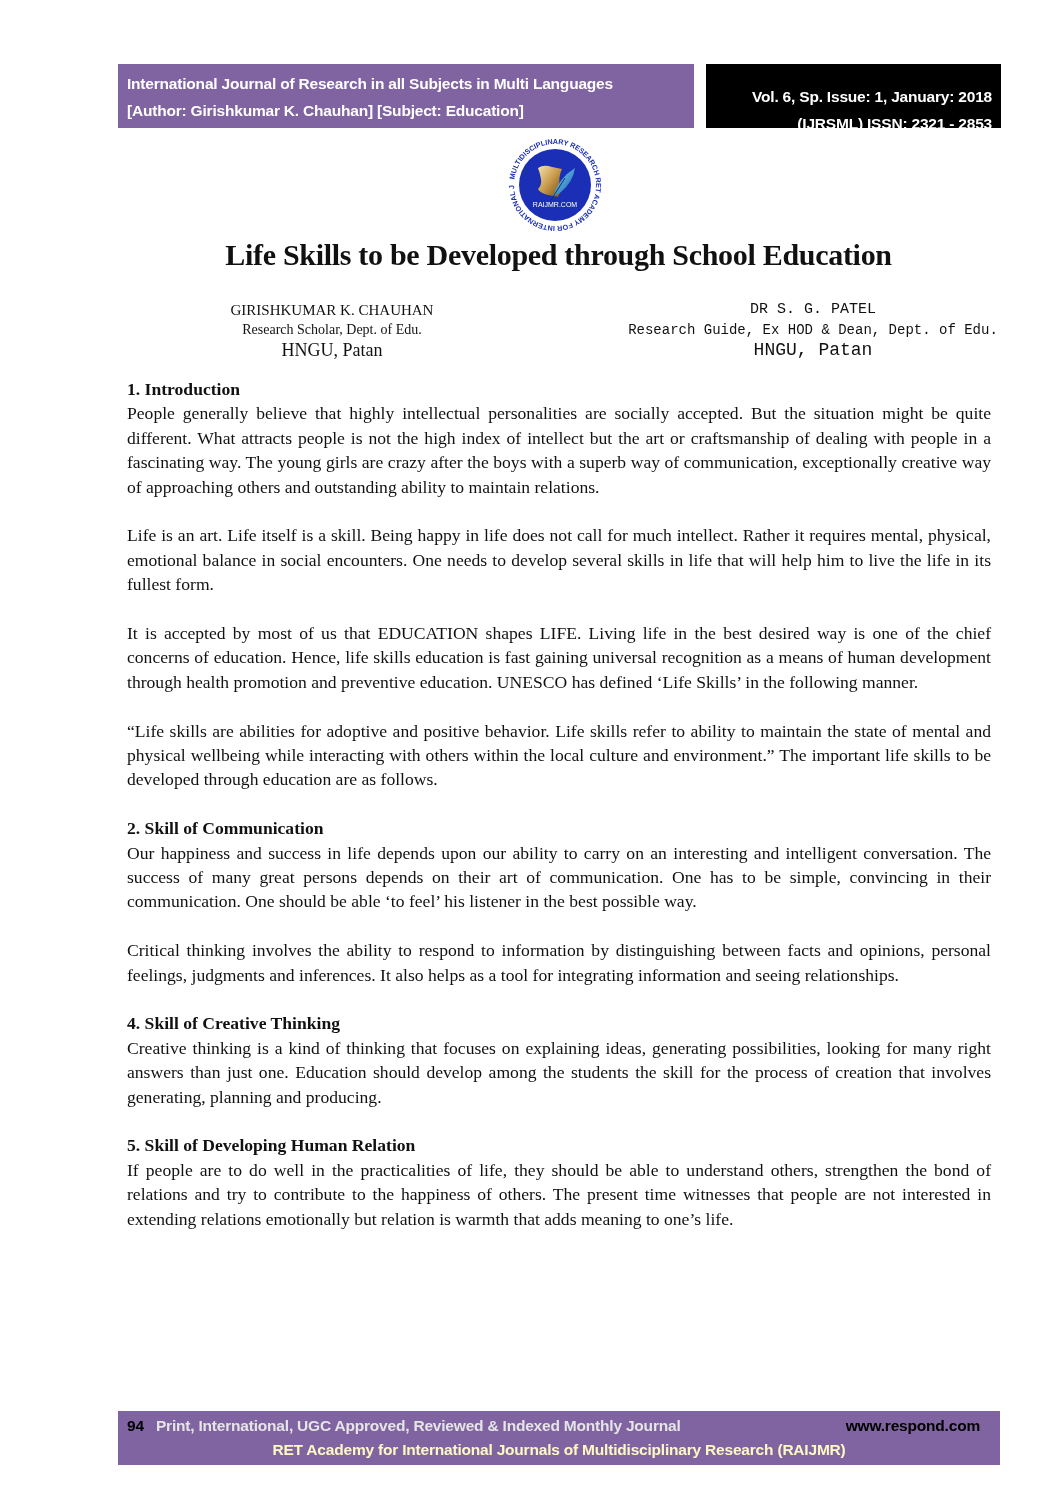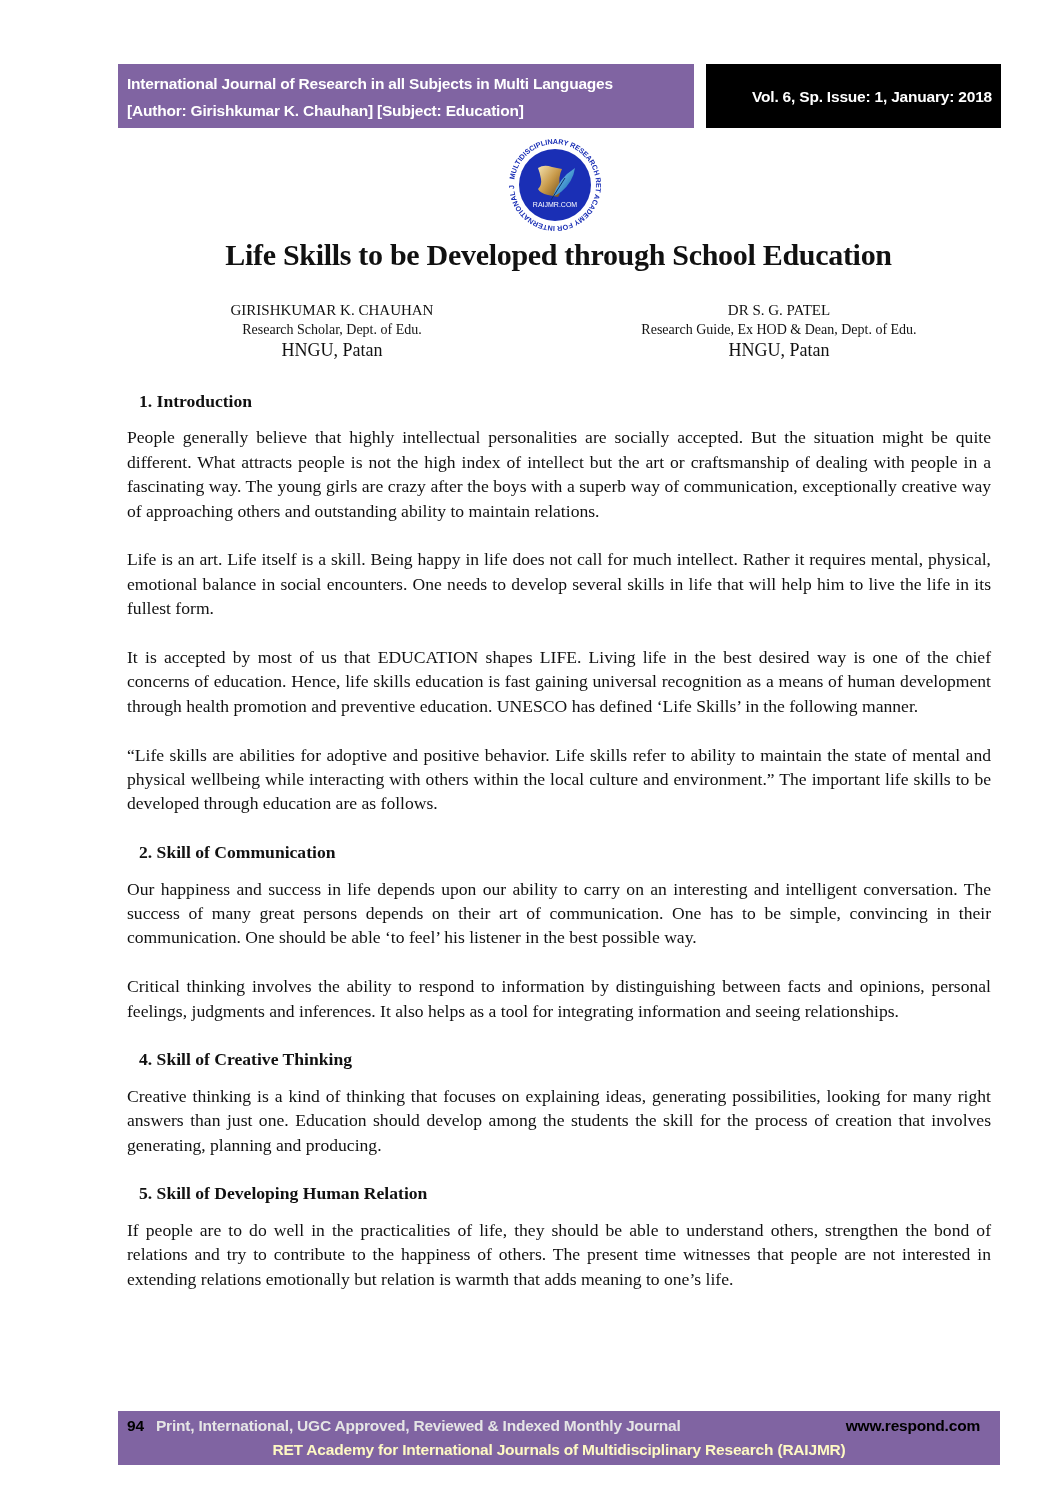--- a/index.html
+++ b/index.html
@@ -77,37 +77,37 @@
   }
 
   
   .author {
     position: absolute;
     top: 300px;
     text-align: center;
     white-space: nowrap;
   }
   .author.left { left: 182px; width: 300px; }
-  .author.right { left: 584px; width: 390px; }
+  .author.right { left: 618px; width: 390px; font-family: Liberation Mono, monospace; }
   .author-name { font-size: 15px; line-height: 20px; display: block; }
   .author-role { font-size: 14px; line-height: 20px; display: block; }
   .author-inst { font-size: 18px; line-height: 20px; display: block; }
 
   
   .content {
     position: absolute;
     top: 377px;
     left: 127px;
     width: 864px;
     font-size: 17.6px;
     line-height: 24.4px;
   }
   .section-heading {
     font-weight: bold;
-    margin: 12px;
+    margin: 0;
     font-size: 17.6px;
     line-height: 24.4px;
   }
   .para {
     margin: 0 0 24.4px 0;
     text-align: justify;
   }
 
   
   .footer {
@@ -148,20 +148,21 @@
 </head>
 <body>
 
 <div class="header">
   <div class="header-left">
     <span class="header-line">International Journal of Research in all Subjects in Multi Languages</span>
     <span class="header-line">[Author: Girishkumar K. Chauhan] [Subject: Education]</span>
   </div>
   <div class="header-right">
     <span class="header-line">Vol. 6, Sp. Issue: 1, January: 2018</span>
+    <span class="header-line">(IJRSML)  ISSN: 2321 - 2853</span>
   </div>
 </div>
 
 <div class="logo">
   <svg width="100" height="94" viewBox="0 0 100 94" xmlns="http://www.w3.org/2000/svg">
     <defs>
       <path id="ringPath" d="M 50,47 m -41,0 a 41,41 0 1,1 82,0 a 41,41 0 1,1 -82,0"></path>
       <linearGradient id="scrollGrad" x1="0" y1="0" x2="1" y2="1">
         <stop offset="0" stop-color="#f5e3b0"></stop>
         <stop offset="0.5" stop-color="#c89a4a"></stop>

